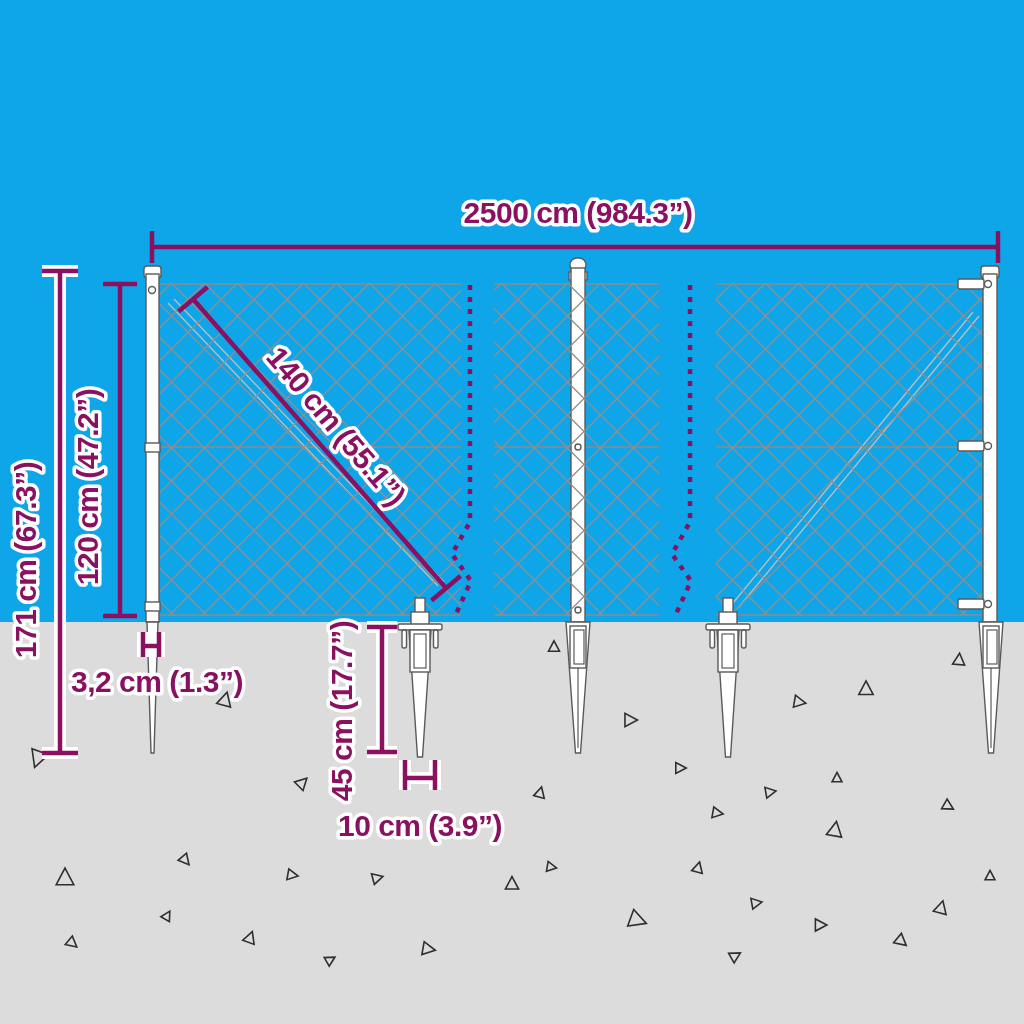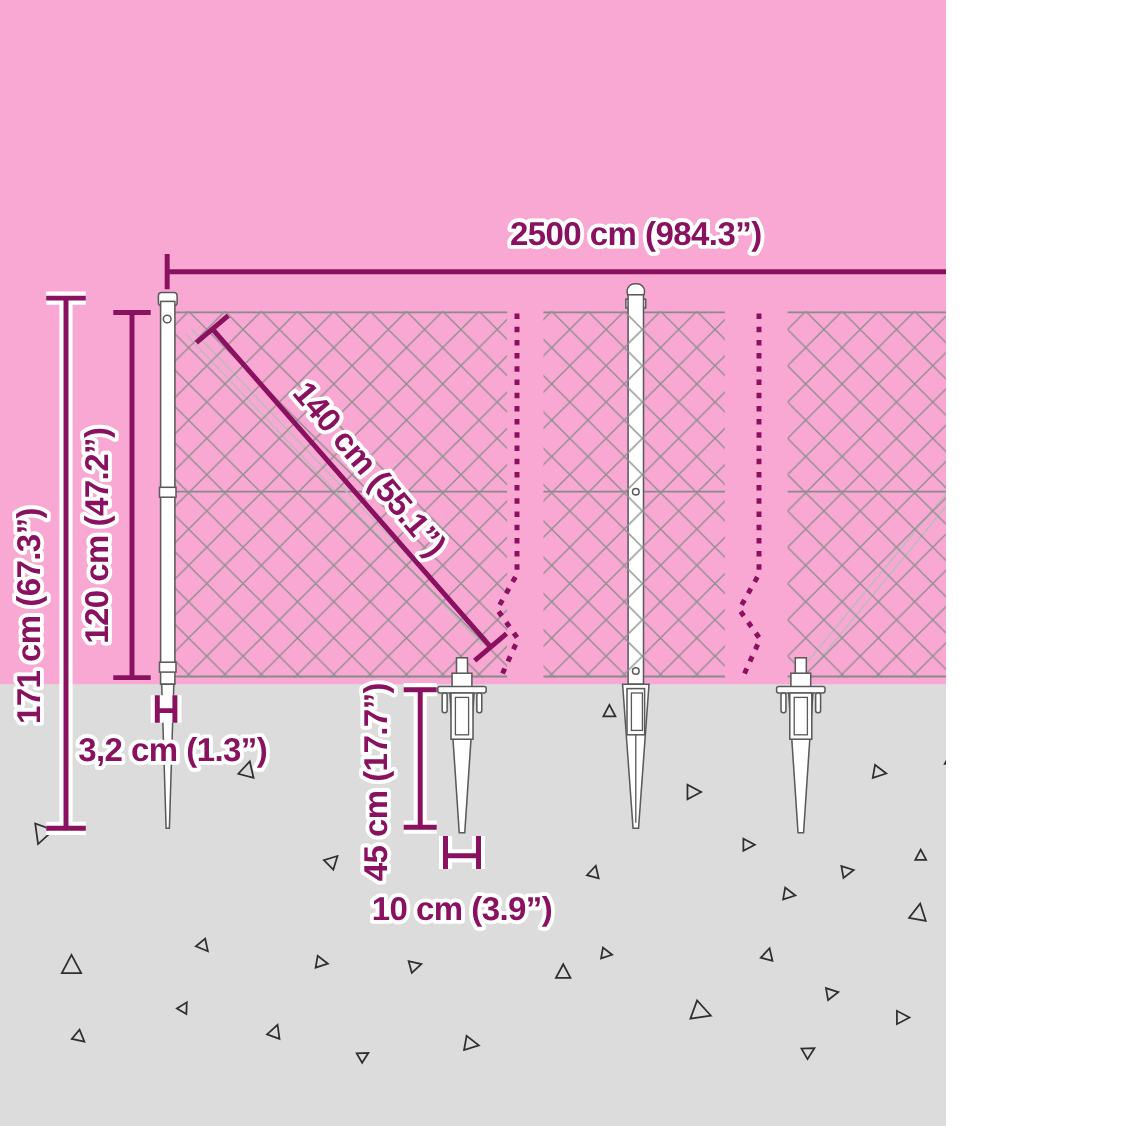--- a/index.html
+++ b/index.html
@@ -1,16 +1,16 @@
 <!DOCTYPE html>
 <html style="--dimension-accent: #8a1060; --ground: #dcdcdc; --mesh-line: #8f8f8f; --structure-line: #5a5a5a; --triangle-line: #2f2f2f;"><head>
 <meta charset="utf-8">
 <style>
   html,body{margin:0;padding:0;background:#fff;}
-  .canvas{position:relative;width:860px;height:1024px;background:#f9a8d4;overflow:hidden;}
+  .canvas{position:relative;width:1024px;height:1024px;background:#0ea5e9;overflow:hidden;}
   svg{display:block;}
   .dimtext{
     font-family:"Liberation Sans",sans-serif;
     font-weight:bold;font-size:30px;
     fill:var(--dimension-accent,#8a1060);
     stroke:#fff;stroke-width:7px;paint-order:stroke;stroke-linejoin:round;
     letter-spacing:-0.5px;
   }
   .dim{stroke:var(--dimension-accent,#8a1060);stroke-width:4.5;fill:none;stroke-linecap:butt;}
   .halo{stroke:#fff;stroke-width:12;fill:none;stroke-linecap:butt;}

